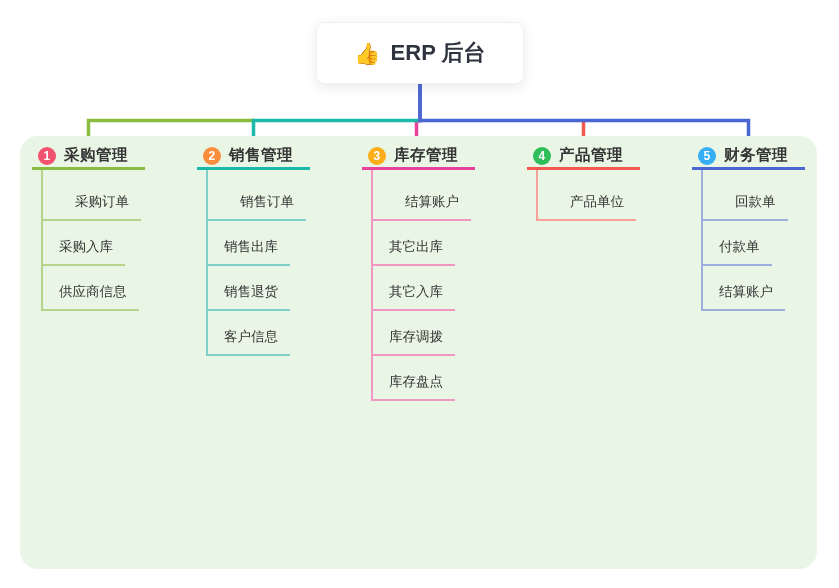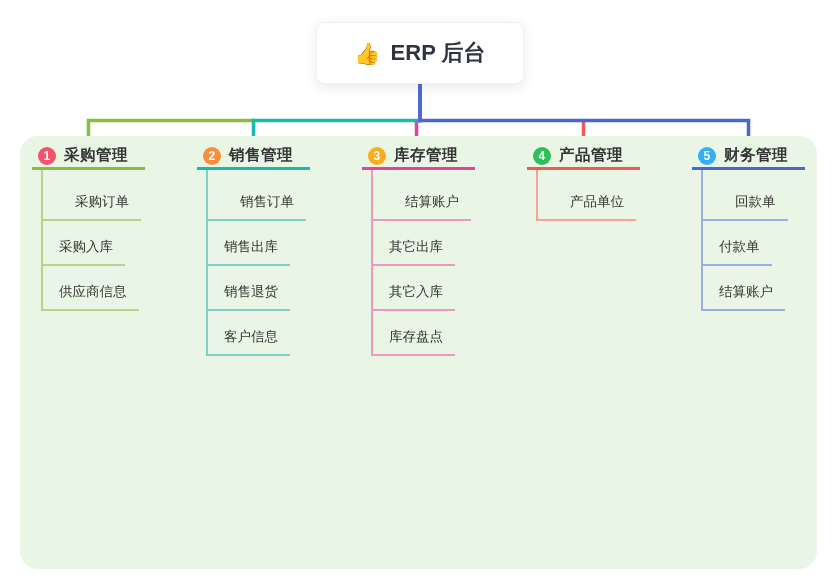--- a/index.html
+++ b/index.html
@@ -113,20 +113,23 @@
           <div class="child">
             <span>结算账户</span>
           </div>
           <div class="child">
             <span>其它出库</span>
           </div>
           <div class="child">
             <span>其它入库</span>
           </div>
           <div class="child">
+            <span>库存调拨</span>
+          </div>
+          <div class="child">
             <span>库存盘点</span>
           </div>
         </div>
       </div>
       <div class="branch" style="left: 527px; --c: #f25a51; --lc: #f9a09b; --b: #2fbe59;">
         <div class="branch-title">
           <span class="badge">4</span>
           <span>产品管理</span>
         </div>
         <div class="children">

